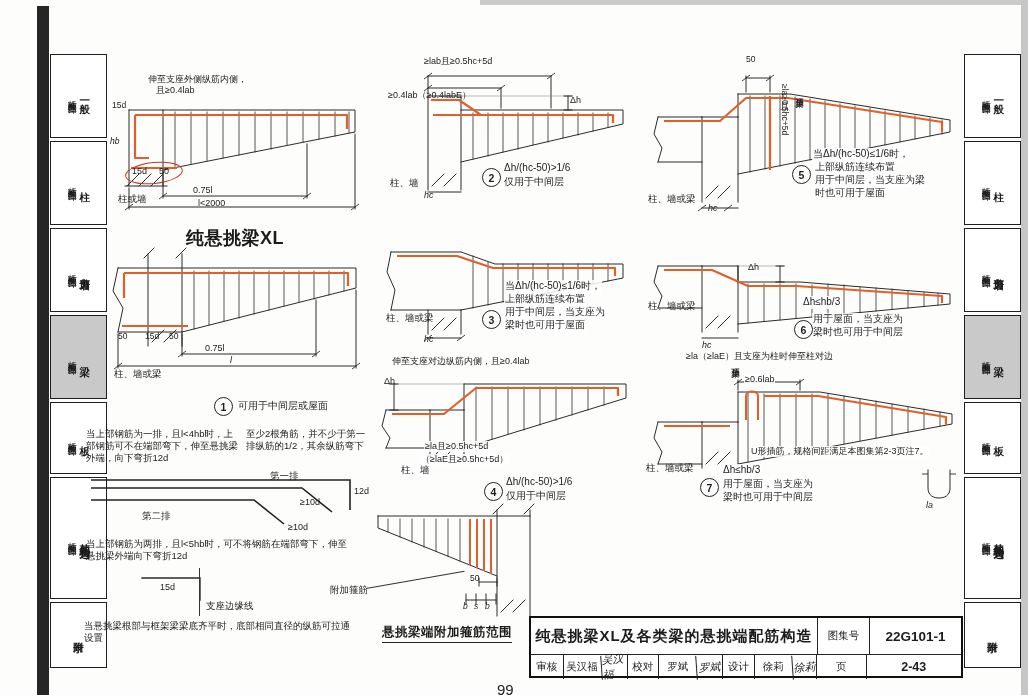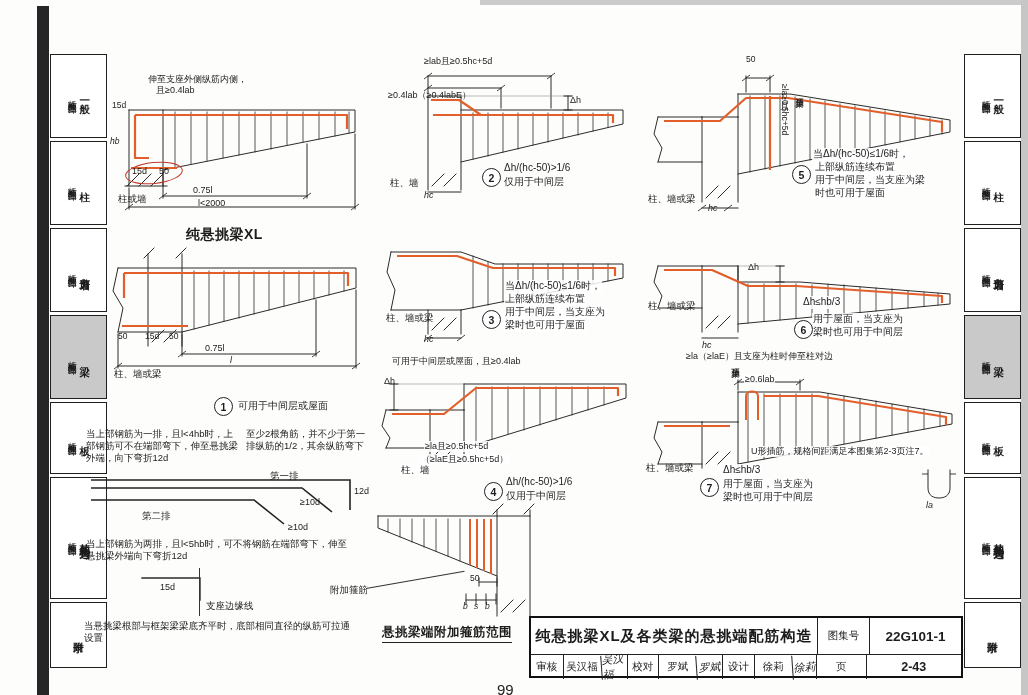--- a/index.html
+++ b/index.html
@@ -126,21 +126,21 @@
   <div class="lbl f9" style="left:148px;top:74px">伸至支座外侧纵筋内侧，</div>
   <div class="lbl f9" style="left:156px;top:85px">且≥0.4lab</div>
   <div class="lbl f8" style="left:112px;top:100px">15d</div>
   <div class="lbl f8 i" style="left:110px;top:136px">hb</div>
   <div class="red-ellipse" style="left:125px;top:162px;width:56px;height:20px"></div>
   <div class="lbl f9" style="left:132px;top:166px">15d</div>
   <div class="lbl f9" style="left:159px;top:166px">50</div>
   <div class="lbl f9" style="left:193px;top:185px">0.75l</div>
   <div class="lbl" style="left:118px;top:193px">柱或墙</div>
   <div class="lbl f9" style="left:198px;top:198px">l&lt;2000</div>
-  <div class="dtitle" style="left:186px;top:226px;font-size:14px">纯悬挑梁XL</div>
+  <div class="dtitle" style="left:186px;top:226px;font-size:18px">纯悬挑梁XL</div>
 
   <svg style="left:110px;top:246px" width="258" height="128" viewBox="0 0 258 128">
     <path class="ln" d="M8,22 H246 V42 L72,86 M72,86 H8 M38,8 V100 M72,8 V100 M42,96 L54,84 M54,96 L66,84 M34,12 L44,2 M66,12 L76,2"></path>
     <path class="ln s" d="M84,25 V83 M99,25 V79 M114,25 V75 M129,25 V72 M144,25 V68 M159,25 V64 M174,25 V60 M189,25 V56 M204,25 V53 M219,25 V49 M234,25 V45"></path>
     <path class="ln" d="M8,22 L3,45 L13,62 L8,86 M72,108 H206 M72,88 V110 M206,54 V110 M8,120 H246 M8,88 V122 M246,44 V122"></path>
     <path class="tick" d="M68,111 L76,105 M202,111 L210,105 M4,123 L12,117 M242,123 L250,117"></path>
     <path class="rebar" d="M14,27 H238 V40 M14,27 V52 M12,80 H78"></path>
   </svg>
   <div class="lbl f8" style="left:118px;top:331px">50</div>
   <div class="lbl f8" style="left:145px;top:331px">15d</div>
@@ -216,21 +216,21 @@
   <div class="lbl f10 wbg" style="left:504px;top:306px">用于中间层，当支座为</div>
   <div class="lbl f10 wbg" style="left:504px;top:319px">梁时也可用于屋面</div>
 
   <svg style="left:380px;top:368px" width="255" height="112" viewBox="0 0 255 112">
     <path class="ln" d="M6,42 H50 M6,80 H50 M6,42 L2,58 L10,70 L6,80 M50,42 V92 M84,42 V92 M54,88 L66,76 M66,88 L78,76 M50,42 H84 M84,42 V16 M84,16 H246 V30 L84,80"></path>
     <path class="thin" d="M84,16 H8"></path>
     <path class="ln" d="M14,16 V42 M10,16 H18 M10,42 H18"></path>
     <path class="ln s" d="M96,19 V76 M112,19 V71 M128,19 V66 M144,19 V62 M160,19 V57 M176,19 V52 M192,19 V47 M208,19 V42 M224,19 V37"></path>
     <path class="rebar" d="M12,46 H64 L96,20 H238 V28"></path>
   </svg>
-  <div class="lbl f9" style="left:392px;top:356px">可用于中间层或屋面，且≥0.4lab</div>
+  <div class="lbl f9" style="left:392px;top:356px">伸至支座对边纵筋内侧，且≥0.4lab</div>
   <div class="lbl f9" style="left:384px;top:376px">Δh</div>
   <div class="lbl f9 wbg" style="left:424px;top:441px">≥la且≥0.5hc+5d</div>
   <div class="lbl f9 wbg" style="left:420px;top:454px">（≥laE且≥0.5hc+5d）</div>
   <div class="lbl wbg" style="left:400px;top:464px">柱、墙</div>
   <div class="circ" style="left:484px;top:482px">4</div>
   <div class="lbl f10" style="left:506px;top:476px">Δh/(hc-50)&gt;1/6</div>
   <div class="lbl f10" style="left:506px;top:490px">仅用于中间层</div>
 
   <svg style="left:650px;top:62px" width="310" height="150" viewBox="0 0 310 150">
     <path class="ln" d="M8,55 H52 M8,100 H52 M8,55 L4,72 L12,86 L8,100 M52,55 V140 M88,55 V140 M56,136 L68,124 M68,136 L80,124 M52,55 H88 M88,55 V32 M88,32 H140 L300,58 V70 L88,112"></path>

